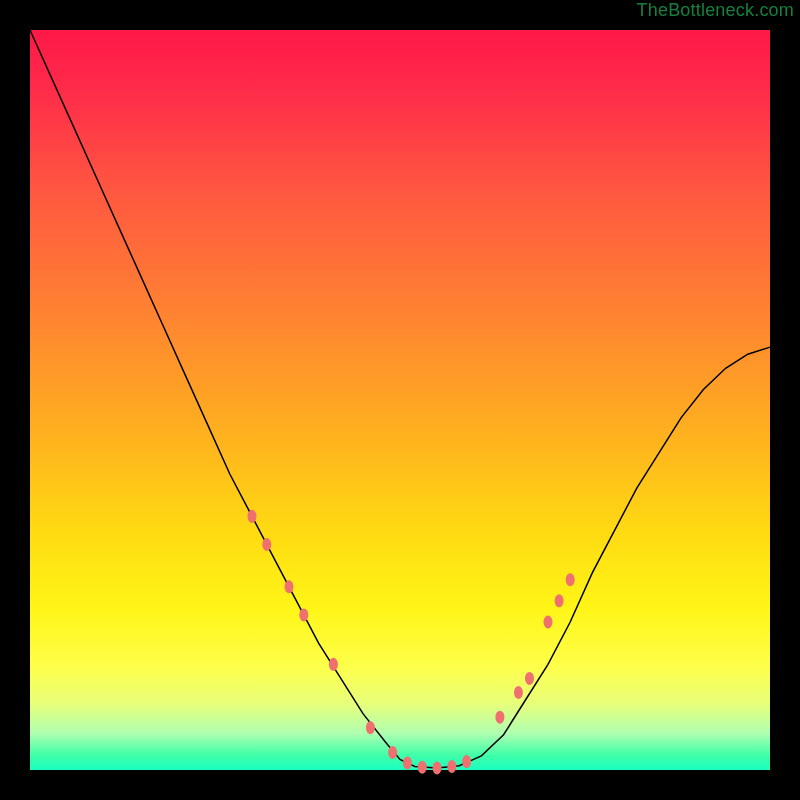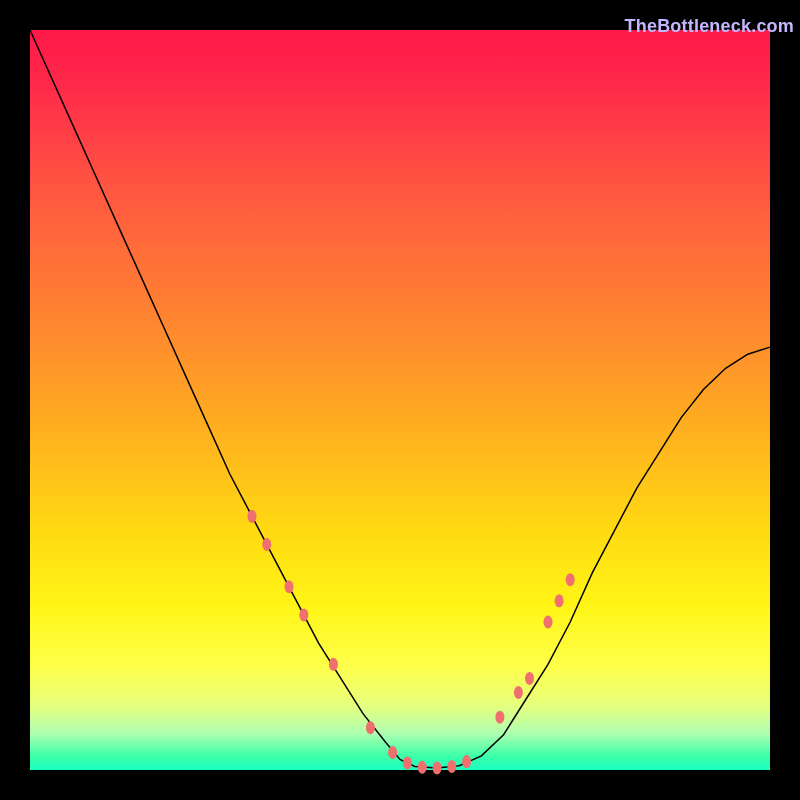--- a/index.html
+++ b/index.html
@@ -26,25 +26,25 @@
       #ffdb12 68%,
       #fff516 78%,
       #feff4a 86%,
       #e8ff7a 91%,
       #b0ffb0 95%,
       #40ffa8 98%,
       #1affc0 100%);
   }
   .watermark {
     position: absolute;
-    top: 16px;
+    top: 0;
     right: 6px;
-    color: #c4b5fd;
+    color: #15803d;
     font-size: 18px;
-    font-weight: 700;
+    font-weight: 400;
     letter-spacing: 0.2px;
     user-select: none;
   }
   svg.plot {
     position: absolute;
     left: 0;
     top: 0;
     width: 740px;
     height: 740px;
     overflow: visible;

